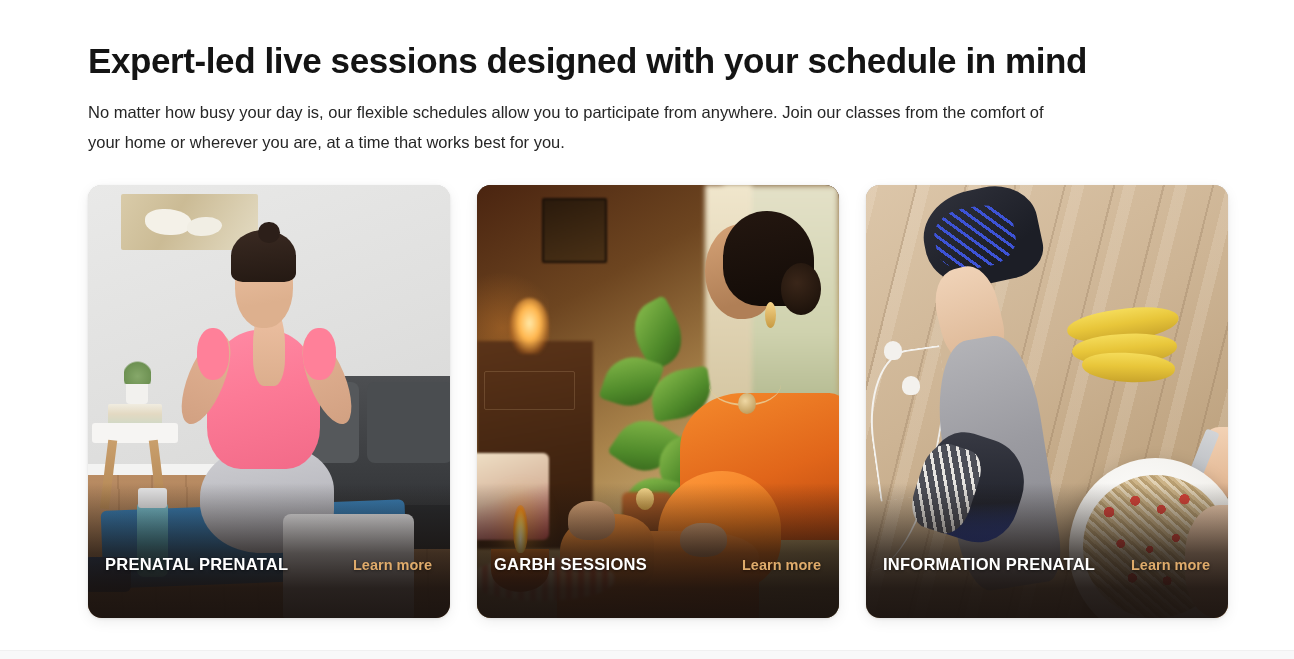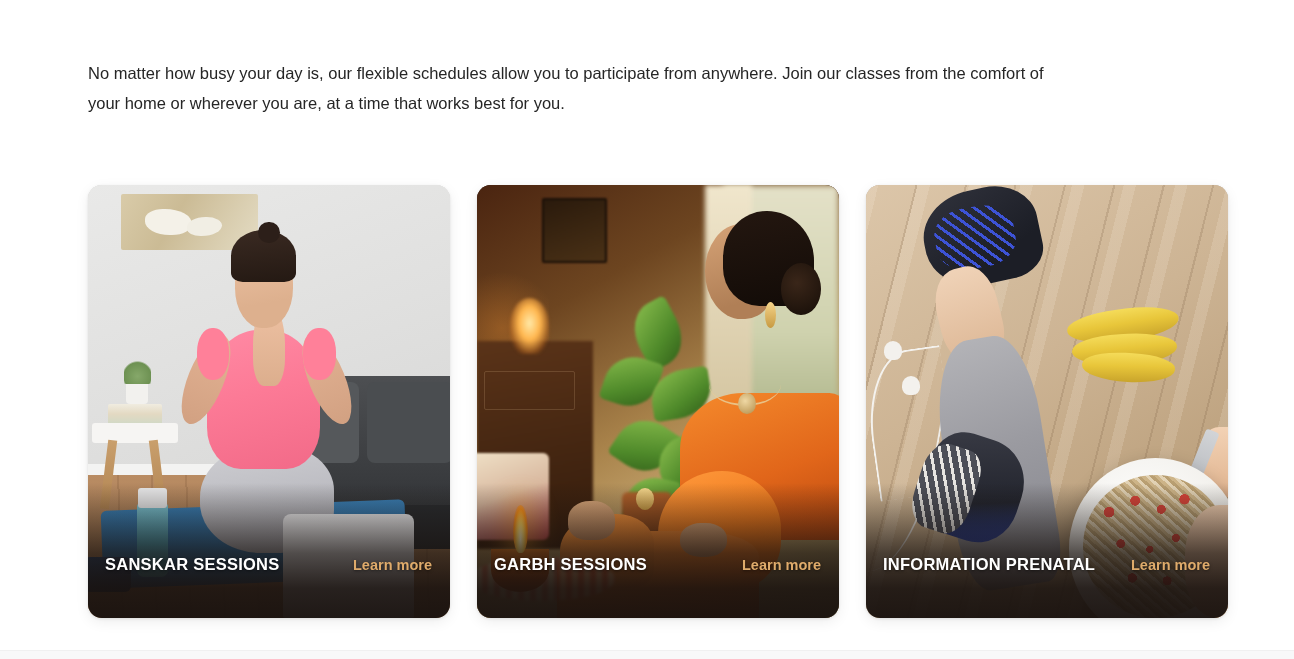--- a/index.html
+++ b/index.html
@@ -30,21 +30,21 @@
   .page-heading {
     font-size: 35px;
     line-height: 46px;
     font-weight: 700;
     letter-spacing: -0.4px;
     color: #141414;
     white-space: nowrap;
   }
 
   .page-subtext {
-    margin-top: 20px;
+    margin-top: 13px;
     font-size: 16.5px;
     line-height: 30px;
     font-weight: 400;
     color: #262626;
     max-width: 960px;
   }
 
   
   .cards-row {
     position: absolute;
@@ -543,20 +543,21 @@
     background: linear-gradient(175deg,#f3d3b6,#dfb28d);
     border-radius:40%;
   }
 </style>
 </head>
 <body>
 
 <div class="page">
 
   <div class="header-block">
+    <h1 class="page-heading">Expert-led live sessions designed with your schedule in mind</h1>
     <p class="page-subtext">No matter how busy your day is, our flexible schedules allow you to participate from anywhere. Join our classes from the comfort of your home or wherever you are, at a time that works best for you.</p>
   </div>
 
   <div class="cards-row">
 
     <div class="card">
       <div class="card-photo">
         <div class="p1">
           <div class="wall"></div>
           <div class="artframe"></div>
@@ -584,21 +585,21 @@
           <div class="hair"></div>
           <div class="bun"></div>
           <div class="bottle"></div>
           <div class="bottlecap"></div>
           <div class="dumbbell"></div>
           <div class="laptop"></div>
         </div>
       </div>
       <div class="card-overlay"></div>
       <div class="card-footer">
-        <span class="card-title">SANSKAR SESSIONS</span>
+        <span class="card-title">PRENATAL PRENATAL</span>
         <span class="card-link">Learn more</span>
       </div>
     </div>
 
     <div class="card">
       <div class="card-photo">
         <div class="p2">
           <div class="bgwall"></div>
           <div class="window"></div>
           <div class="curtain"></div>

